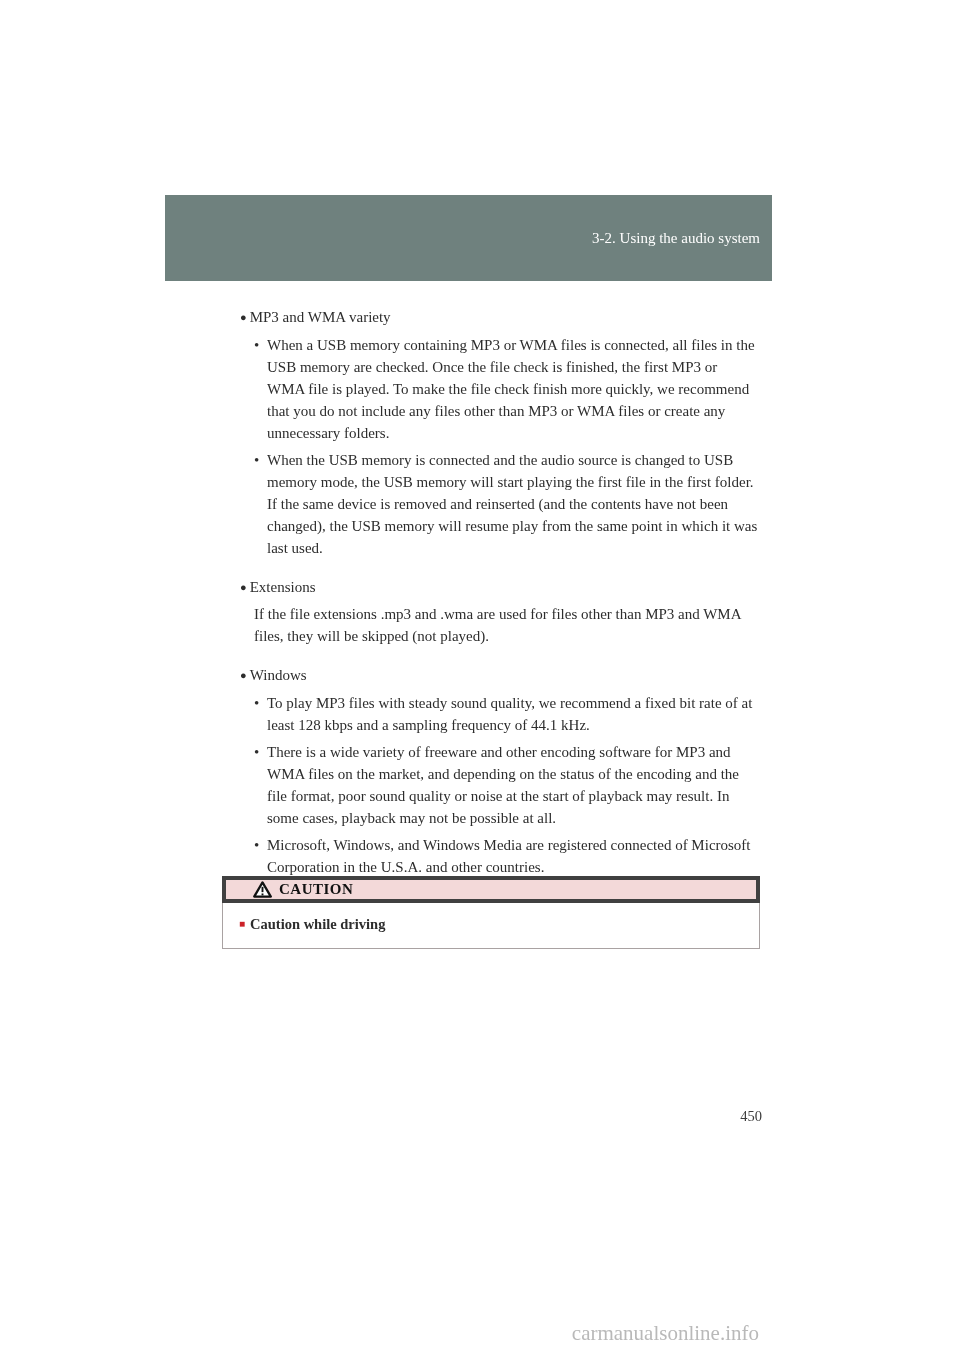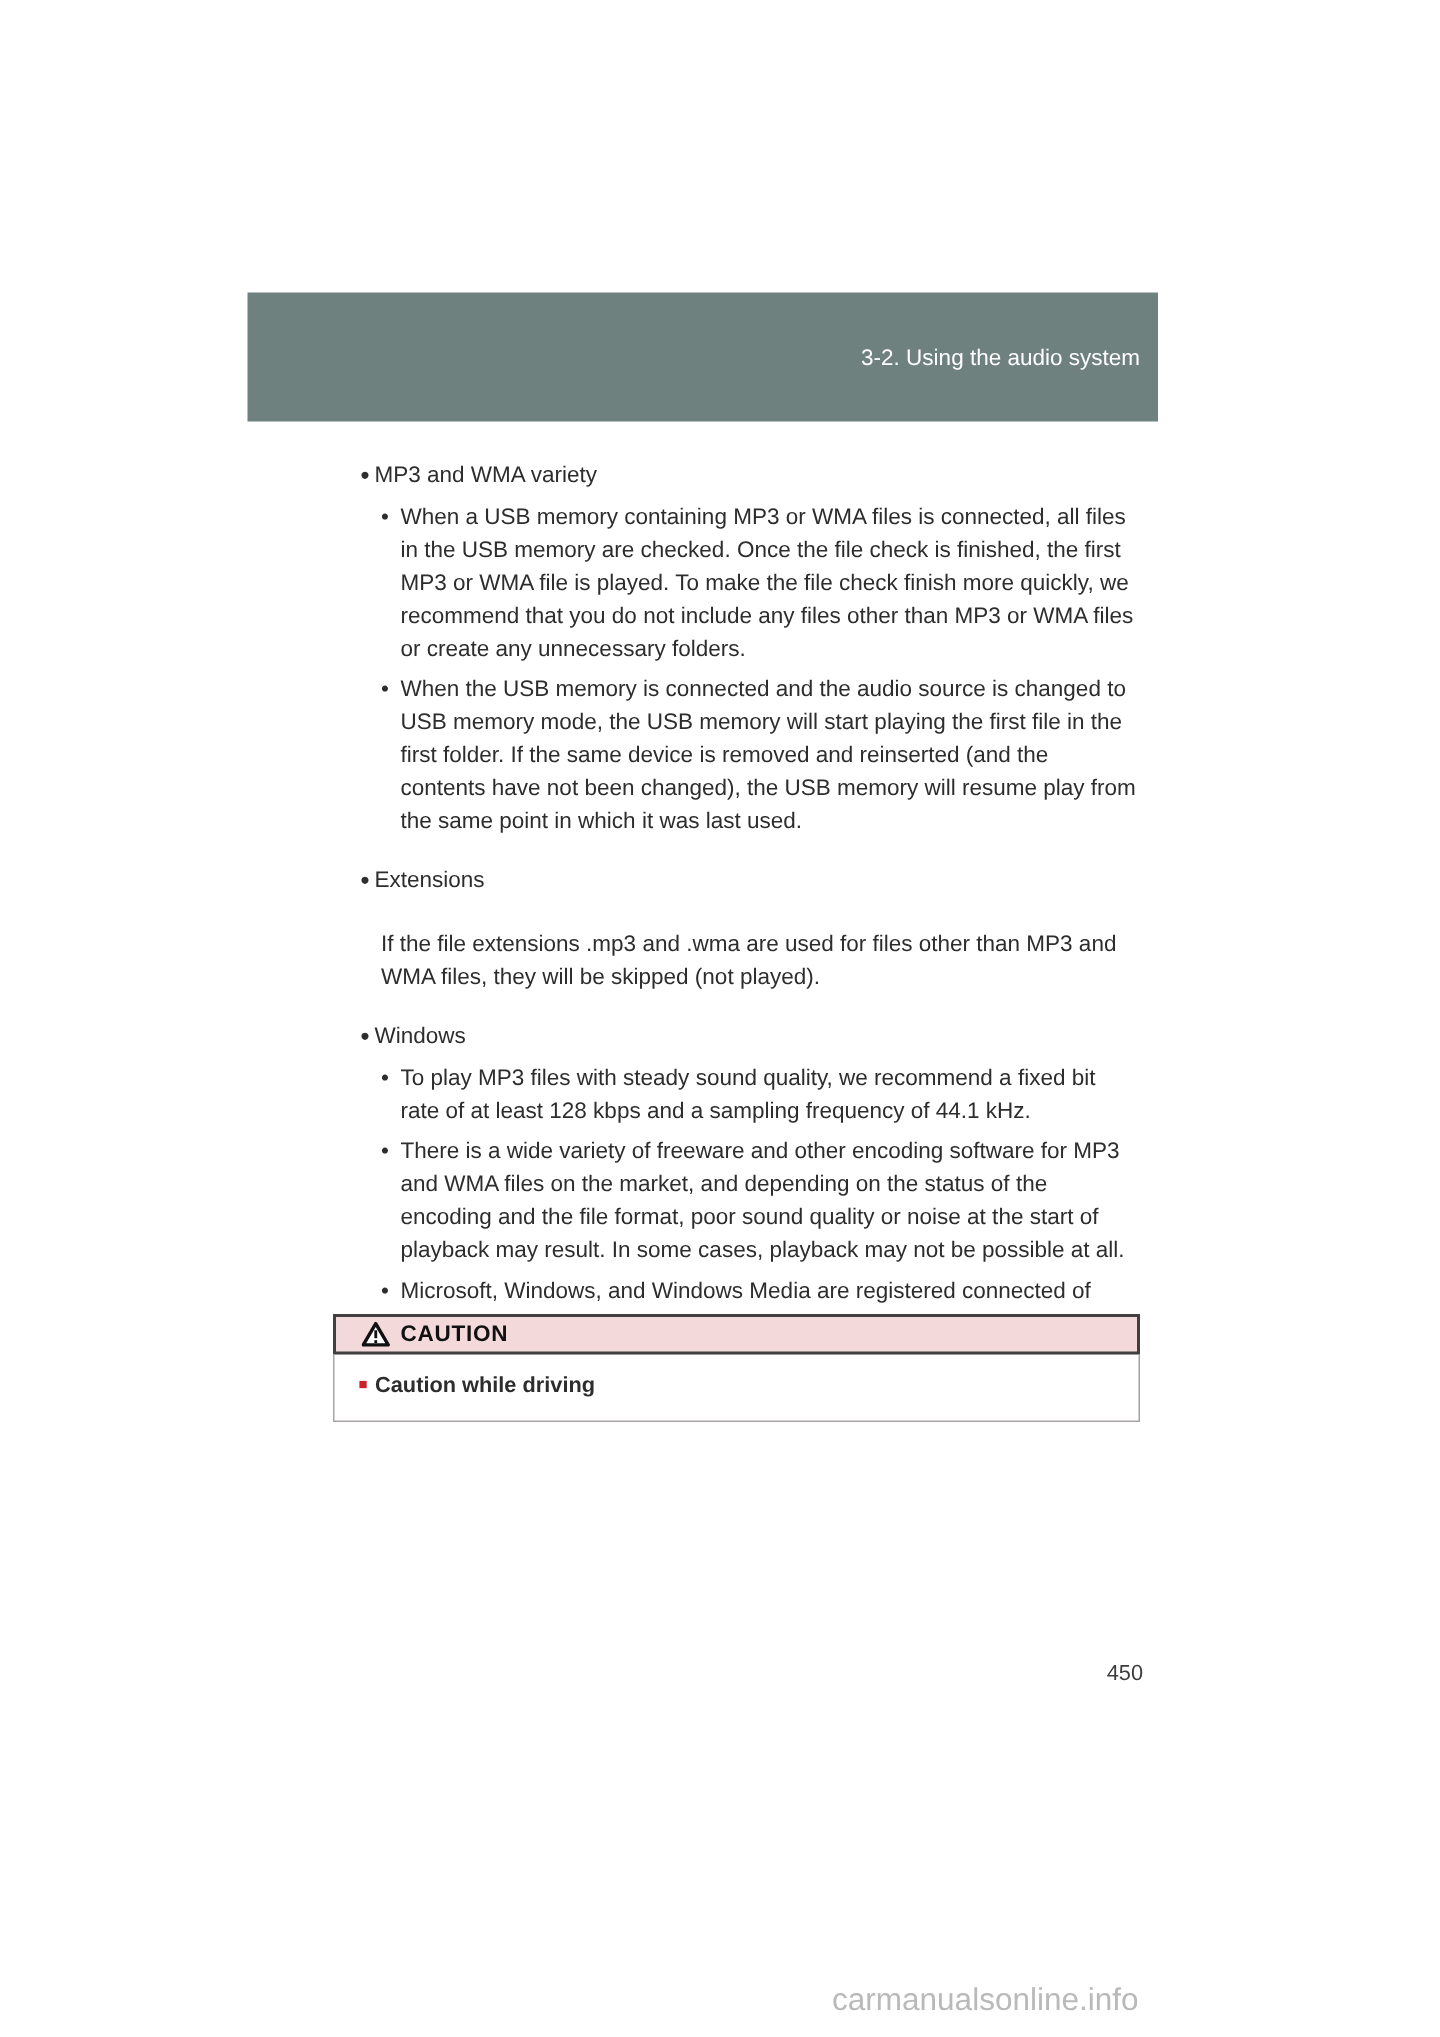--- a/index.html
+++ b/index.html
@@ -2,21 +2,21 @@
 <html><head>
 <meta charset="utf-8">
 <style>
   * { margin: 0; padding: 0; box-sizing: border-box; }
   html, body { background: #ffffff; }
   .page {
     position: relative;
     width: 772px;
     height: 1358px;
     background: #ffffff;
-    font-family: Liberation Sans, sans-serif;
+    font-family: Liberation Serif, serif;
     overflow: hidden;
   }
   .header-band {
     position: absolute;
     left: 165px; top: 195px;
     width: 635px; height: 86px;
     background: #6f817e;
     color: #ffffff;
     display: flex;
     align-items: center;
@@ -30,28 +30,28 @@
     width: 518px;
     color: #2d2d2d;
     font-size: 15px;
     line-height: 22px;
   }
   .section + .section { margin-top: 17px; }
   .section-title { display: flex; align-items: baseline; }
   .big-bullet { font-size: 11px; margin-right: 3px; position: relative; top: -1px; color: #2d2d2d; }
   .bullet-item { display: flex; padding-left: 14px; margin-top: 5px; }
   .bullet-item .dot { flex: none; width: 13px; }
-  .section-para { padding-left: 14px; margin-top: 20px; }
+  .section-para { padding-left: 14px; margin-top: 4px; }
   .caution-box { position: absolute; left: 222px; top: 876px; width: 538px; }
   .caution-header {
     display: flex; align-items: center;
     height: 27px;
     background: #f3d9d9;
-    border: 2px solid #404040;
-    padding-left: 17px;
+    border: 4px solid #404040;
+    padding-left: 27px;
     gap: 7px;
     font-size: 15px;
     font-weight: bold;
     color: #111111;
     letter-spacing: 0.5px;
   }
   .caution-body {
     border: 1px solid #a9a2a2;
     border-top: none;
     padding: 13px 16px 15px 16px;

